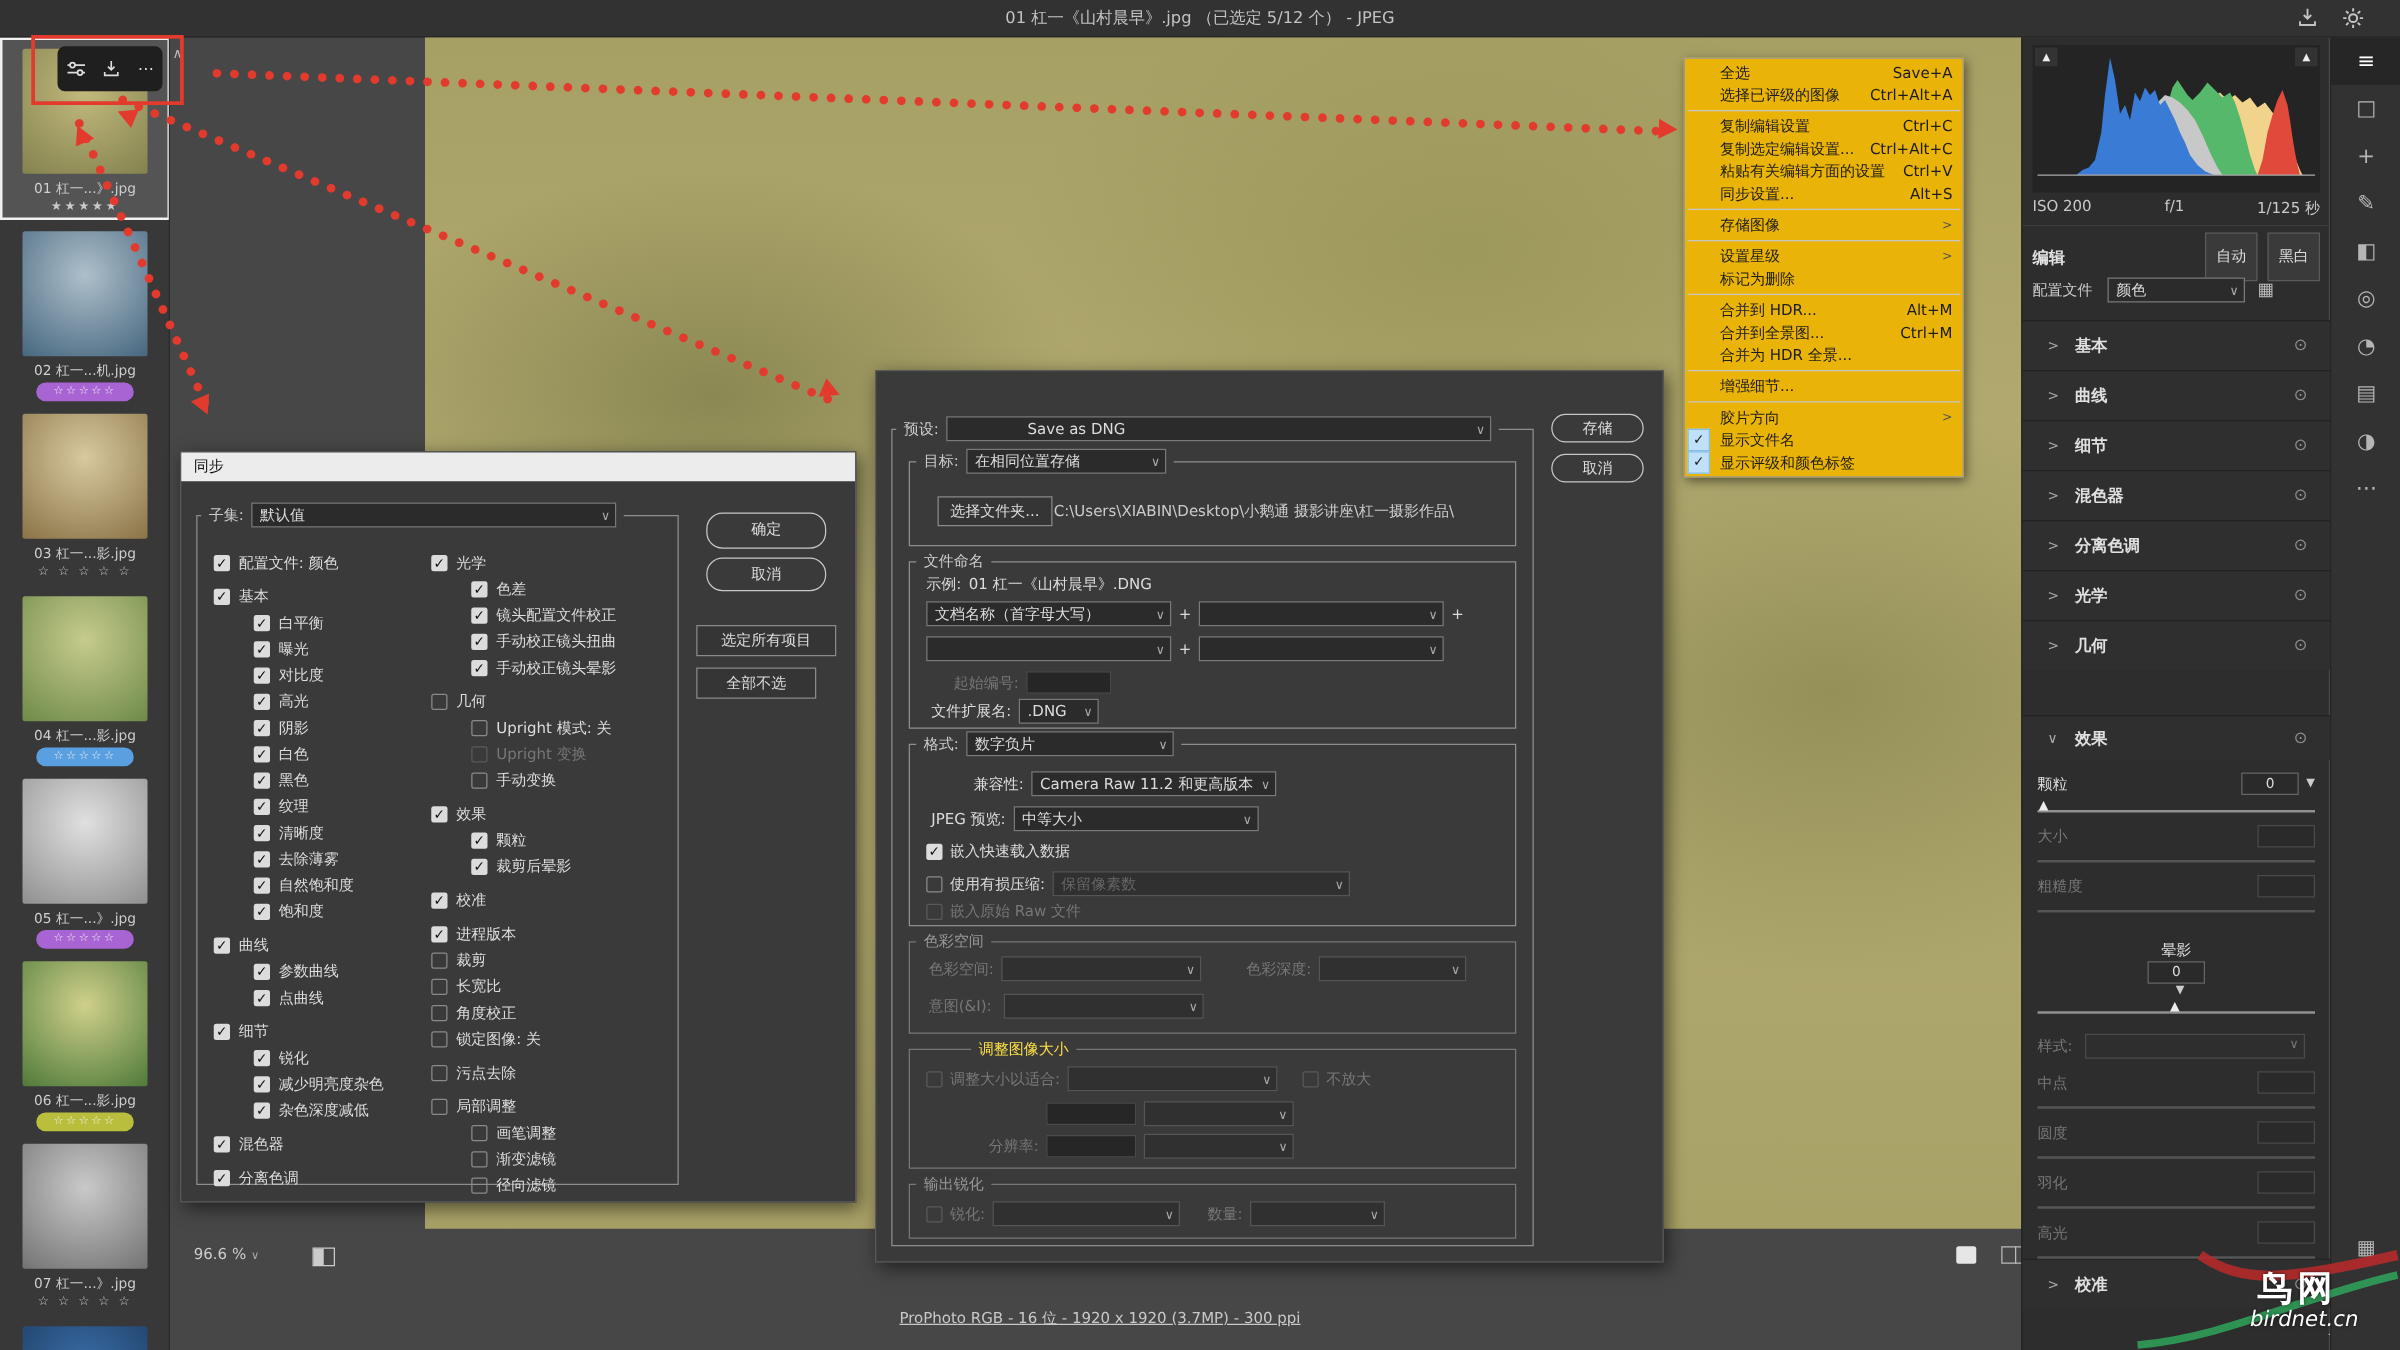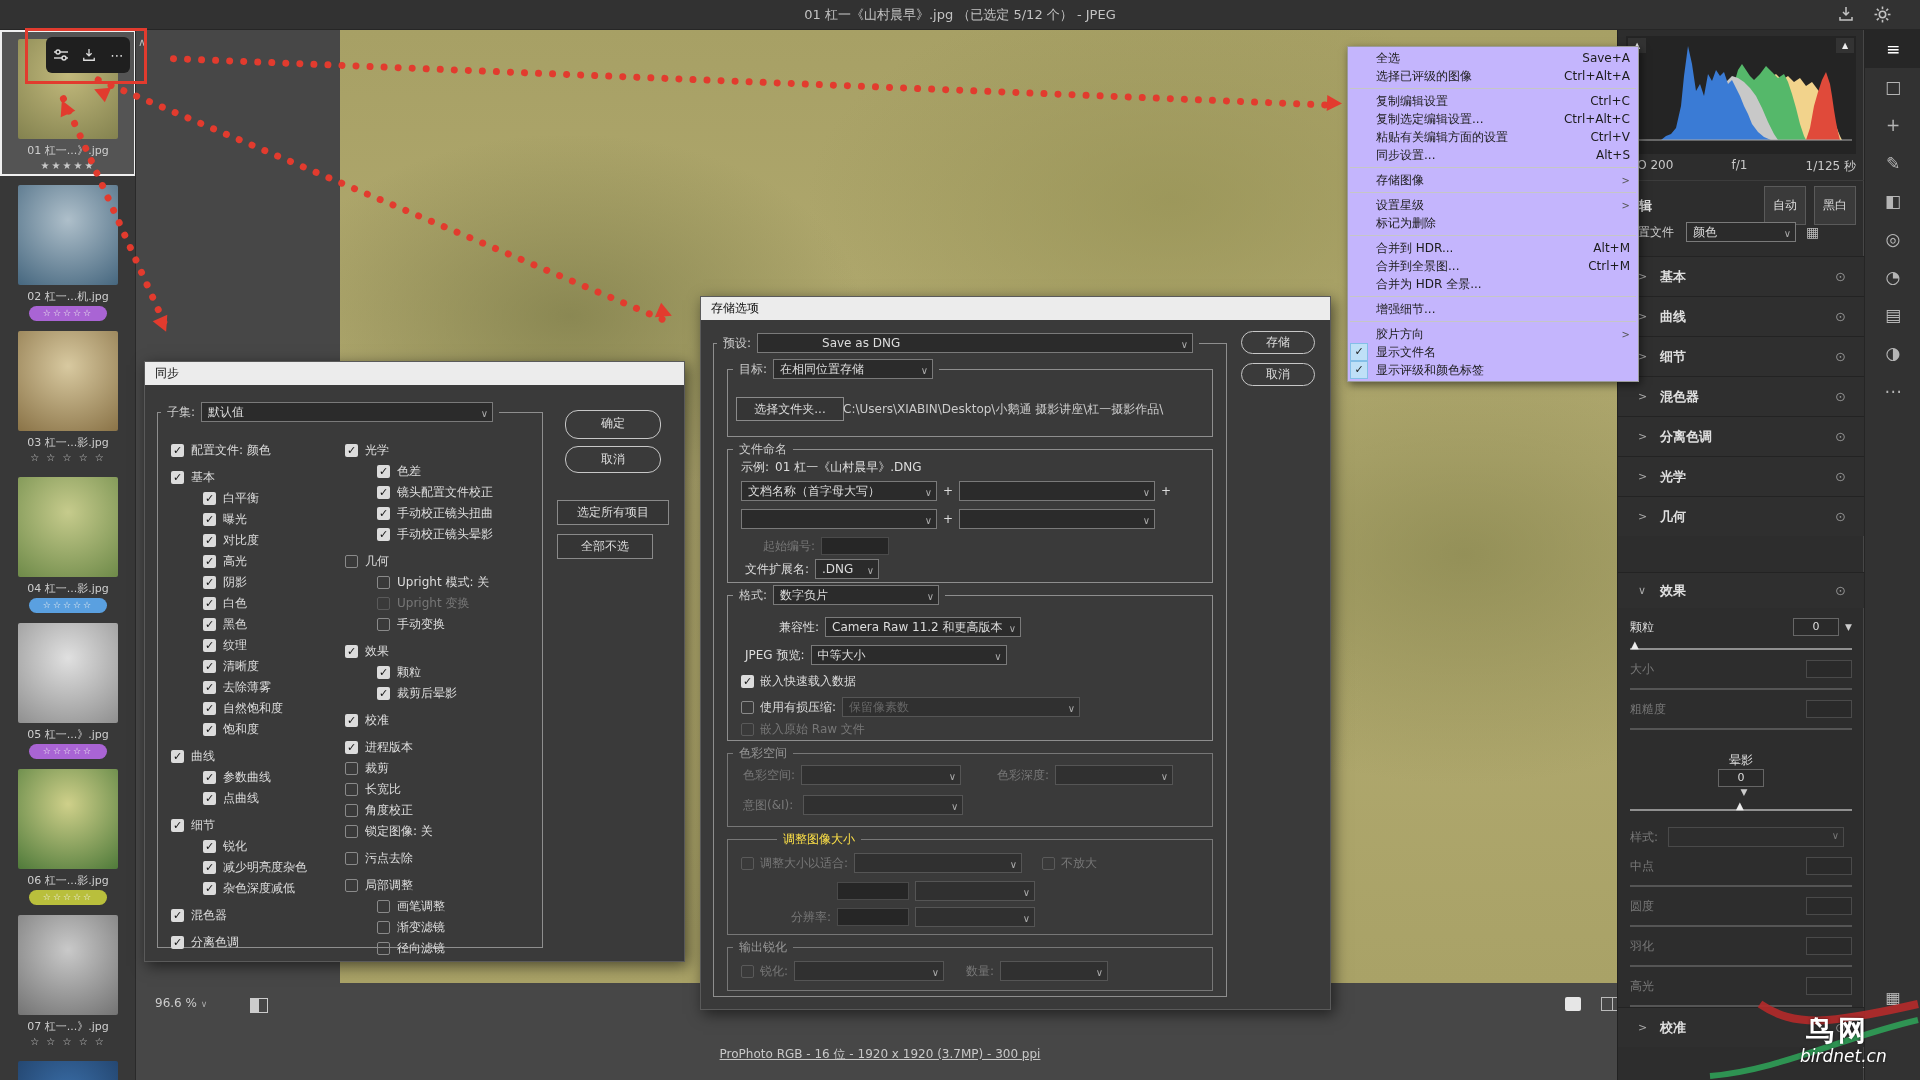--- a/index.html
+++ b/index.html
@@ -85,21 +85,21 @@
   .fx-dd { width:176px; height:20px; border:1px solid #4a4a4a; background:#2e2e2e; position:relative; }
   .fx-dd .ar { position:absolute; right:4px; top:2px; color:#777; font-size:10px; }
 
   
   .toolcol { position:absolute; left:1864px; top:30px; width:56px; height:1050px; background:#323232; border-left:1px solid #252525; }
   .tool { width:56px; height:38px; display:flex; align-items:center; justify-content:center; color:#b5b5b5; font-size:17px; }
   .tool.sel { background:#262626; color:#fff; }
   .tool-grid { position:absolute; left:0; top:958px; width:56px; text-align:center; color:#b5b5b5; font-size:16px; }
 
   
-  .ctxmenu { position:absolute; left:1347px; top:46px; width:292px; background:#c4b5fd; border:1px solid #9a9a9a; box-shadow:2px 3px 8px rgba(0,0,0,.5); padding:2px 0; z-index:40; }
+  .ctxmenu { position:absolute; left:1347px; top:46px; width:224px; background:#eab308; border:1px solid #9a9a9a; box-shadow:2px 3px 8px rgba(0,0,0,.5); padding:2px 0; z-index:40; }
   .cm-row { position:relative; height:18px; display:flex; align-items:center; padding:0 8px 0 28px; font-size:12px; color:#1c1c1c; }
   .cm-row .sc { margin-left:auto; }
   .cm-row .sub { margin-left:auto; color:#555; font-size:10px; }
   .cm-sep { height:1px; background:#c6c6c6; margin:3px 2px; }
   .cm-chk { position:absolute; left:2px; top:0px; width:18px; height:18px; background:#bfe0f7; border:1px solid #84bfe8; color:#1c1c1c; font-size:11px; text-align:center; line-height:16px; }
 
   
   .dlg { position:absolute; background:#3a3a3a; border:1px solid #5a5a5a; box-shadow:3px 4px 14px rgba(0,0,0,.55); z-index:20; }
   .dlg-tt { height:23px; background:#ececec; color:#111; font-size:12px; line-height:23px; padding-left:10px; }
   .frame { position:absolute; border:1px solid #8e8e8e; }
@@ -671,35 +671,34 @@
           <span>径向滤镜</span>
         </div>
       </div>
     <div class="pill2" style="left:420px;top:48px;width:96px;height:29px;line-height:25px;">确定</div>
     <div class="pill2" style="left:420px;top:84px;width:96px;height:27px;line-height:25px;">取消</div>
     <div class="rectbtn" style="left:412px;top:138px;width:112px;height:25px;line-height:23px;">选定所有项目</div>
     <div class="rectbtn" style="left:412px;top:172px;width:96px;height:25px;line-height:23px;">全部不选</div>
   </div>
 
   <div class="dlg" style="left:700px;top:296px;width:631px;height:714px;">
-    <div class="dlg-tt">存储选项</div>
     <div class="frame" style="left:12px;top:46px;width:514px;height:654px;"></div>
     <div class="legendrow" style="left:16px;top:36px;">
       <span>预设:</span>
       <span class="dd" style="width:436px;padding-left:64px;"><span>Save as DNG</span><span class="ar">∨</span></span>
     </div>
     <div class="pill2" style="left:540px;top:34px;width:74px;height:23px;line-height:21px;">存储</div>
     <div class="pill2" style="left:540px;top:66px;width:74px;height:23px;line-height:21px;">取消</div>
 
     <div class="frame" style="left:26px;top:72px;width:486px;height:68px;"></div>
     <div class="legendrow" style="left:32px;top:62px;">
       <span>目标:</span>
       <span class="dd" style="width:160px;"><span>在相同位置存储</span><span class="ar">∨</span></span>
     </div>
-    <div class="rectbtn" style="left:35px;top:100px;width:108px;height:24px;line-height:22px;">选择文件夹...</div>
+    <div class="rectbtn" style="left:49px;top:100px;width:92px;height:24px;line-height:22px;">选择文件夹...</div>
     <div class="row" style="left:142px;top:104px;color:#ccc;">C:\Users\XIABIN\Desktop\小鹅通 摄影讲座\杠一摄影作品\</div>
 
     <div class="frame" style="left:26px;top:152px;width:486px;height:134px;"></div>
     <div class="legendrow" style="left:32px;top:144px;">
         <span>文件命名</span>
       </div>
     <div class="row" style="left:40px;top:162px;">
       <span>示例:</span>
       <span>01 杠一《山村晨早》.DNG</span>
     </div>

